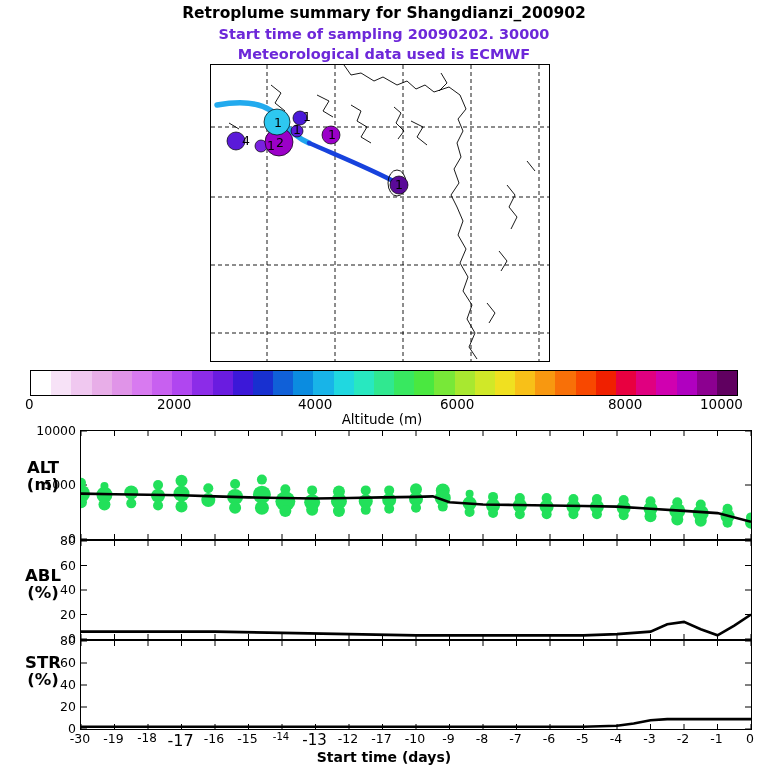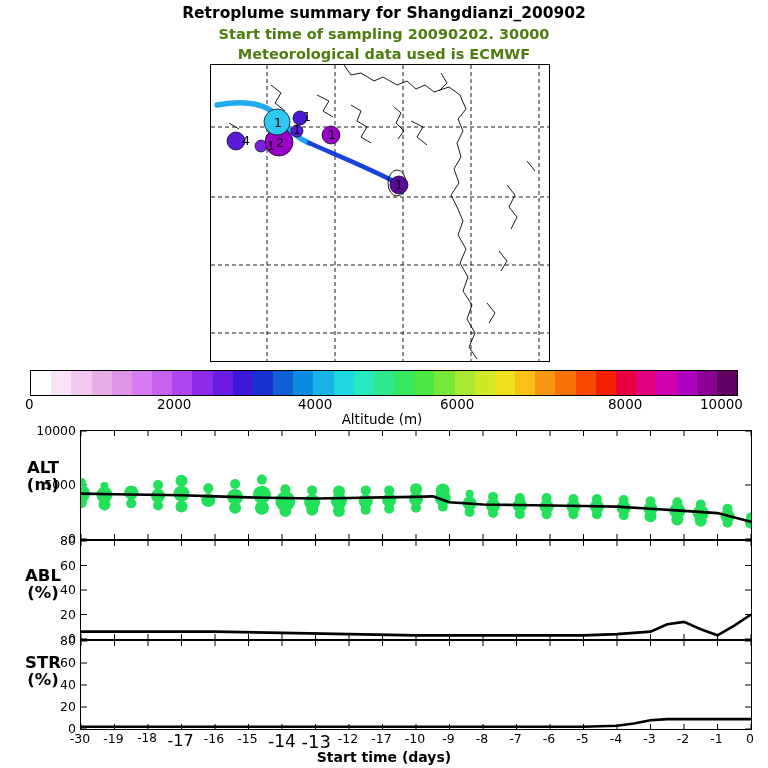--- a/index.html
+++ b/index.html
@@ -1,19 +1,19 @@
 <!DOCTYPE html>
 <html><head>
 <meta charset="utf-8">
 <style>
   html,body{margin:0;padding:0;}
   body{width:768px;height:768px;background:#ffffff;font-family:"DejaVu Sans",sans-serif;position:relative;overflow:hidden;}
   .abs{position:absolute;}
   .title{font-weight:bold;font-size:15.5px;color:#000;text-align:center;width:100%;}
-  .sub{font-weight:bold;font-size:14.5px;color:#4d7c0f;text-align:center;width:100%;}
+  .sub{font-weight:bold;font-size:14.5px;color:#6d28d9;text-align:center;width:100%;}
   .map-frame{border:1px solid #000;background:#ffffff;box-sizing:border-box;}
   .cbar-labels span{position:absolute;font-size:13.5px;}
   .panel{border:1px solid #000;box-sizing:border-box;background:#fff;}
   .rowlabel{font-weight:bold;font-size:16.5px;text-align:center;line-height:1.05;}
   .xlabel{font-weight:bold;font-size:14px;}
   .cbar-title{font-size:13.5px;}
   svg{display:block;}
   .tickTxt{font-size:12.5px;fill:#000;}
 </style>
 </head>
@@ -399,22 +399,22 @@
     </svg>
 </div>
 
 <div class="abs" id="xticklabels" style="left:80px;top:731px;width:672px;height:16px;">
     <span class="abs" style="font-size: 12.5px; left: -13px; top: 0px; width: 26px; text-align: center; position: absolute;">-30</span>
     <span class="abs" style="font-size: 12.5px; left: 20.5px; top: 0px; width: 26px; text-align: center; position: absolute;">-19</span>
     <span class="abs" style="font-size: 12px; left: 54px; top: 0px; width: 26px; text-align: center; position: absolute;">-18</span>
     <span class="abs" style="font-size: 16px; left: 87.5px; top: 0px; width: 26px; text-align: center; position: absolute;">-17</span>
     <span class="abs" style="font-size: 12.5px; left: 121px; top: 0px; width: 26px; text-align: center; position: absolute;">-16</span>
     <span class="abs" style="font-size: 12.5px; left: 154.5px; top: 0px; width: 26px; text-align: center; position: absolute;">-15</span>
-    <span class="abs" style="font-size: 17px; left: 188px; top: 0px; width: 26px; text-align: center; position: absolute;">-14</span>
-    <span class="abs" style="font-size: 18px; left: 221.5px; top: 0px; width: 26px; text-align: center; position: absolute;">-13</span>
+    <span class="abs" style="font-size: 10px; left: 188px; top: 0px; width: 26px; text-align: center; position: absolute;">-14</span>
+    <span class="abs" style="font-size: 15px; left: 221.5px; top: 0px; width: 26px; text-align: center; position: absolute;">-13</span>
     <span class="abs" style="font-size: 12.5px; left: 255px; top: 0px; width: 26px; text-align: center; position: absolute;">-12</span>
     <span class="abs" style="font-size: 12.5px; left: 288.5px; top: 0px; width: 26px; text-align: center; position: absolute;">-17</span>
     <span class="abs" style="font-size: 12.5px; left: 322px; top: 0px; width: 26px; text-align: center; position: absolute;">-10</span>
     <span class="abs" style="font-size: 12.5px; left: 355.5px; top: 0px; width: 26px; text-align: center; position: absolute;">-9</span>
     <span class="abs" style="font-size: 12.5px; left: 389px; top: 0px; width: 26px; text-align: center; position: absolute;">-8</span>
     <span class="abs" style="font-size: 12.5px; left: 422.5px; top: 0px; width: 26px; text-align: center; position: absolute;">-7</span>
     <span class="abs" style="font-size: 12.5px; left: 456px; top: 0px; width: 26px; text-align: center; position: absolute;">-6</span>
     <span class="abs" style="font-size: 12.5px; left: 489.5px; top: 0px; width: 26px; text-align: center; position: absolute;">-5</span>
     <span class="abs" style="font-size: 12.5px; left: 523px; top: 0px; width: 26px; text-align: center; position: absolute;">-4</span>
     <span class="abs" style="font-size: 12.5px; left: 556.5px; top: 0px; width: 26px; text-align: center; position: absolute;">-3</span>

